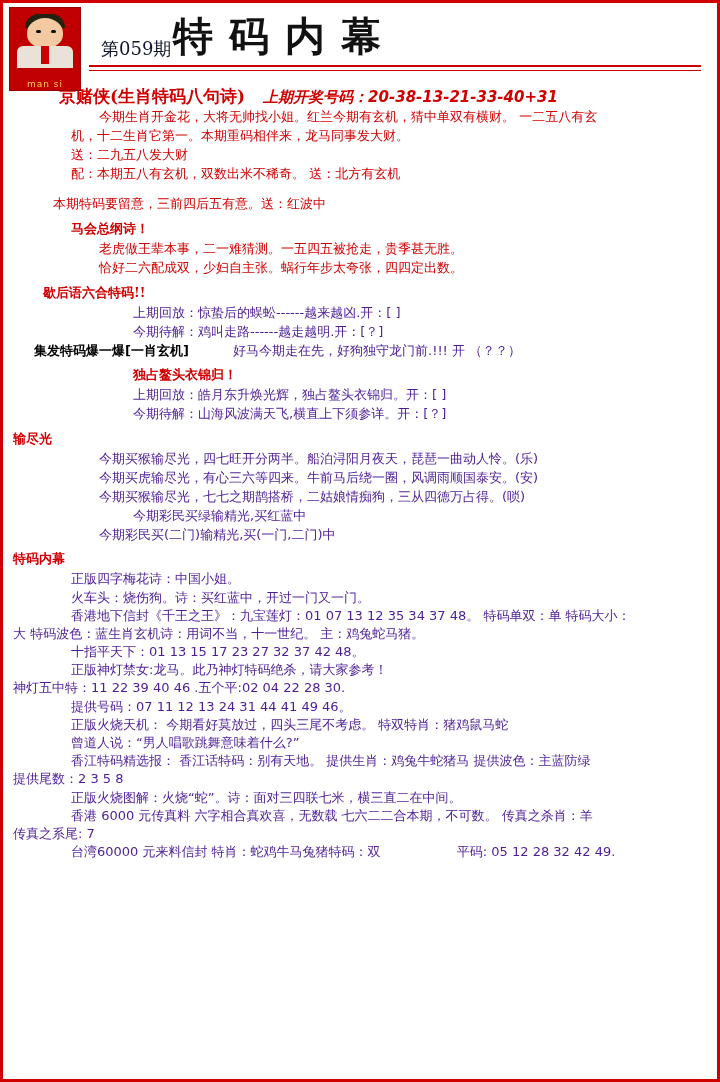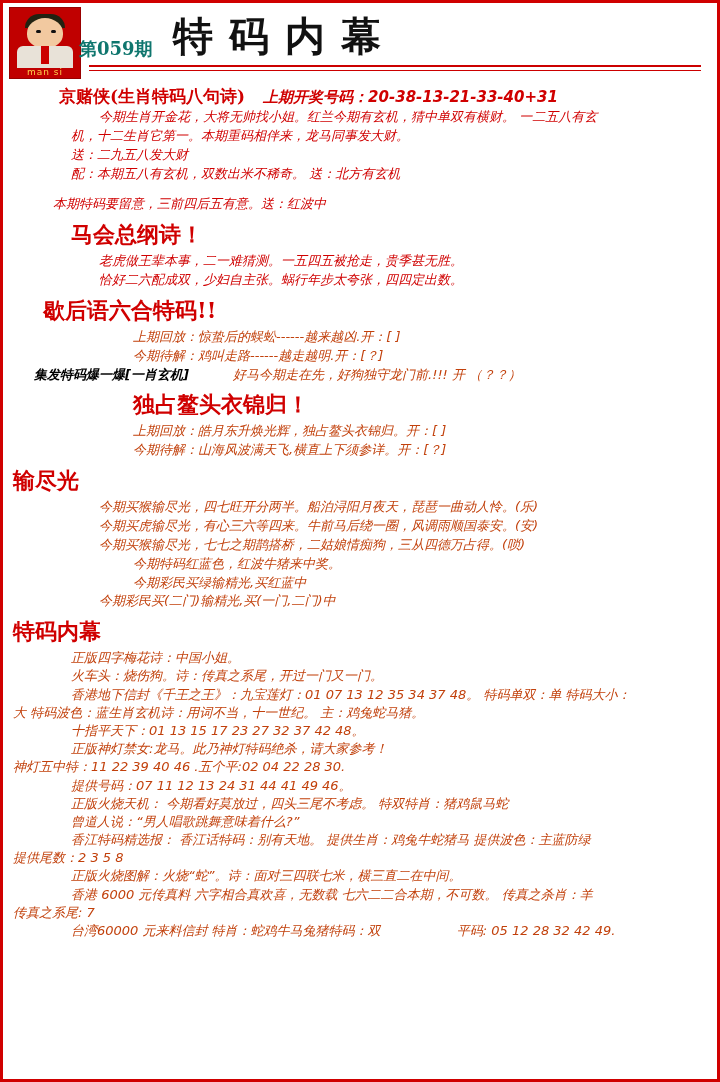--- a/index.html
+++ b/index.html
@@ -21,21 +21,21 @@
     background:#fff;
   }
   
   .header {
     position:relative;
     height:78px;
   }
   .logo {
     position:absolute;
     left:6px; top:4px;
-    width:72px; height:72px;
+    width:72px; height:84px;
     background:#c00000;
     border:1px solid #900;
     overflow:hidden;
   }
   .logo .face {
     position:absolute; left:50%; top:10px; transform:translateX(-50%);
     width:36px; height:30px; border-radius:50% 50% 45% 45%;
     background:#f2c9a0;
   }
   .logo .hair {
@@ -61,54 +61,54 @@
   }
   .title-cn {
     position:absolute; left:170px; top:6px;
     font-family:"DejaVu Serif", serif;
     font-weight:bold;
     font-size:40px;
     letter-spacing:16px;
     color:#111;
   }
   .issue {
-    position:absolute; left:76px; top:34px;
+    position:absolute; left:98px; top:34px;
     font-family:"DejaVu Serif", serif;
-    font-weight:bold;
+    font-weight:normal;
     font-size:18px;
-    color:#0f766e;
+    color:#0f172a;
   }
   .rule {
     position:absolute; left:86px; top:62px; width:612px; height:0;
     border-top:2px solid #c00;
   }
   .rule:after{
     content:""; position:absolute; left:0; top:3px; width:612px; border-top:1px solid #c00;
   }
   
   .content { padding:2px 10px 0 10px; }
-  .line { line-height:1.45; margin:0;font-style:italic; }
+  .line { line-height:1.45; margin:0; }
   .red { color:#d00000; }
-  .blue { color:#c2410c; }
+  .blue { color:#4c1d95; }
   .bold { font-weight:bold;margin-left:21px; }
   .indent1 { padding-left:58px; }
   .indent2 { padding-left:86px; }
   .indent3 { padding-left:120px; }
   .indent4 { padding-left:40px;margin-top:12px; }
   .head-row {
     display:flex; align-items:baseline; gap:18px;
     padding-left:46px; margin-top:2px;
   }
   .head-row .t1 { font-size:17px; font-weight:bold; color:#d00000; font-family:"DejaVu Serif", serif;}
   .head-row .t2 { font-size:15px; font-weight:bold; color:#d00000;font-style:italic; }
   .sec-title {
     font-family:"DejaVu Serif", serif;
     font-weight:bold;
     color:#d00000;
-    font-size:22px;
+    font-size:13px;
     margin:6px 0 2px 0;
   }
   .sec-title.c1 { padding-left:58px; }
   .sec-title.c2 { padding-left:30px; }
   .sec-title.c3 { padding-left:120px; }
   .sec-title.c4 { padding-left:0px; }
   .tight { line-height:1.4; }
 </style>
 </head>
 <body>
@@ -173,29 +173,28 @@
       <p class="line indent3 blue">
         <span>今期待解：</span><span>山海风波满天飞,横直上下须参详。开：[？]</span>
       </p>
     </div>
 
     <div class="block">
       <div class="sec-title c4">输尽光</div>
       <p class="line indent2 blue">今期买猴输尽光，四七旺开分两半。船泊浔阳月夜天，琵琶一曲动人怜。(乐)</p>
       <p class="line indent2 blue">今期买虎输尽光，有心三六等四来。牛前马后绕一圈，风调雨顺国泰安。(安)</p>
       <p class="line indent2 blue">今期买猴输尽光，七七之期鹊搭桥，二姑娘情痴狗，三从四德万占得。(唢)</p>
-      <p class="line indent3 blue">今期特码红蓝色，红波牛猪来中奖。</p>
       <p class="line indent3 blue">今期彩民买绿输精光,买红蓝中</p>
       <p class="line indent2 blue">今期彩民买(二门)输精光,买(一门,二门)中</p>
     </div>
 
     <div class="block">
       <div class="sec-title c4">特码内幕</div>
       <p class="line indent1 blue tight">正版四字梅花诗：中国小姐。</p>
-      <p class="line indent1 blue tight">火车头：烧伤狗。诗：传真之系尾，开过一门又一门。</p>
+      <p class="line indent1 blue tight">火车头：烧伤狗。诗：买红蓝中，开过一门又一门。</p>
       <p class="line indent1 blue tight">香港地下信封《千王之王》：九宝莲灯：01 07 13 12 35 34 37 48。 特码单双：单  特码大小：</p>
       <p class="line blue tight">大  特码波色：蓝生肖玄机诗：用词不当，十一世纪。 主：鸡兔蛇马猪。</p>
       <p class="line indent1 blue tight">十指平天下：01 13 15 17 23 27 32 37 42 48。</p>
       <p class="line indent1 blue tight">正版神灯禁女:龙马。此乃神灯特码绝杀，请大家参考！</p>
       <p class="line blue tight">神灯五中特：11 22 39 40 46 .五个平:02 04 22 28 30.</p>
       <p class="line indent1 blue tight">提供号码：07 11 12 13 24 31 44 41 49 46。</p>
       <p class="line indent1 blue tight">正版火烧天机：  今期看好莫放过，四头三尾不考虑。 特双特肖：猪鸡鼠马蛇</p>
       <p class="line indent1 blue tight">曾道人说：“男人唱歌跳舞意味着什么?”</p>
       <p class="line indent1 blue tight">香江特码精选报：  香江话特码：别有天地。 提供生肖：鸡兔牛蛇猪马  提供波色：主蓝防绿</p>
       <p class="line blue tight">提供尾数：2 3 5 8</p>

